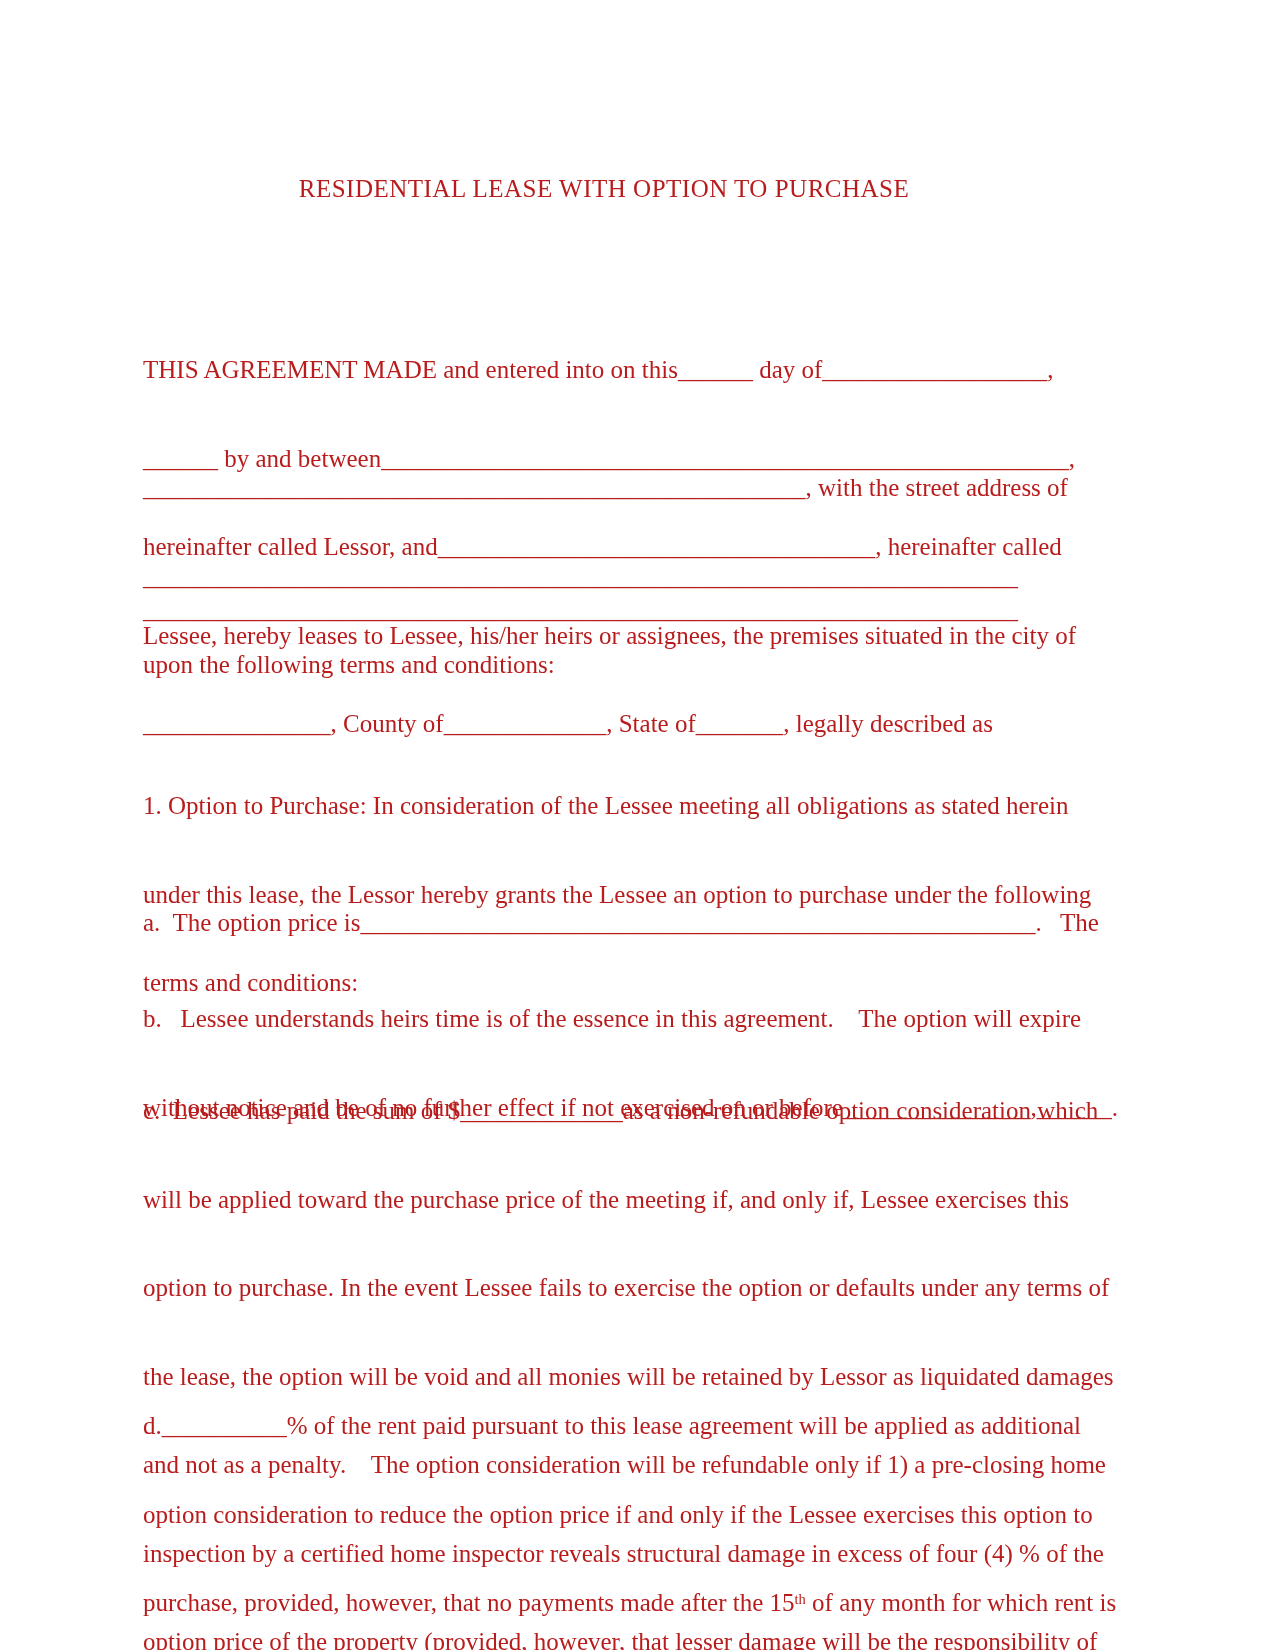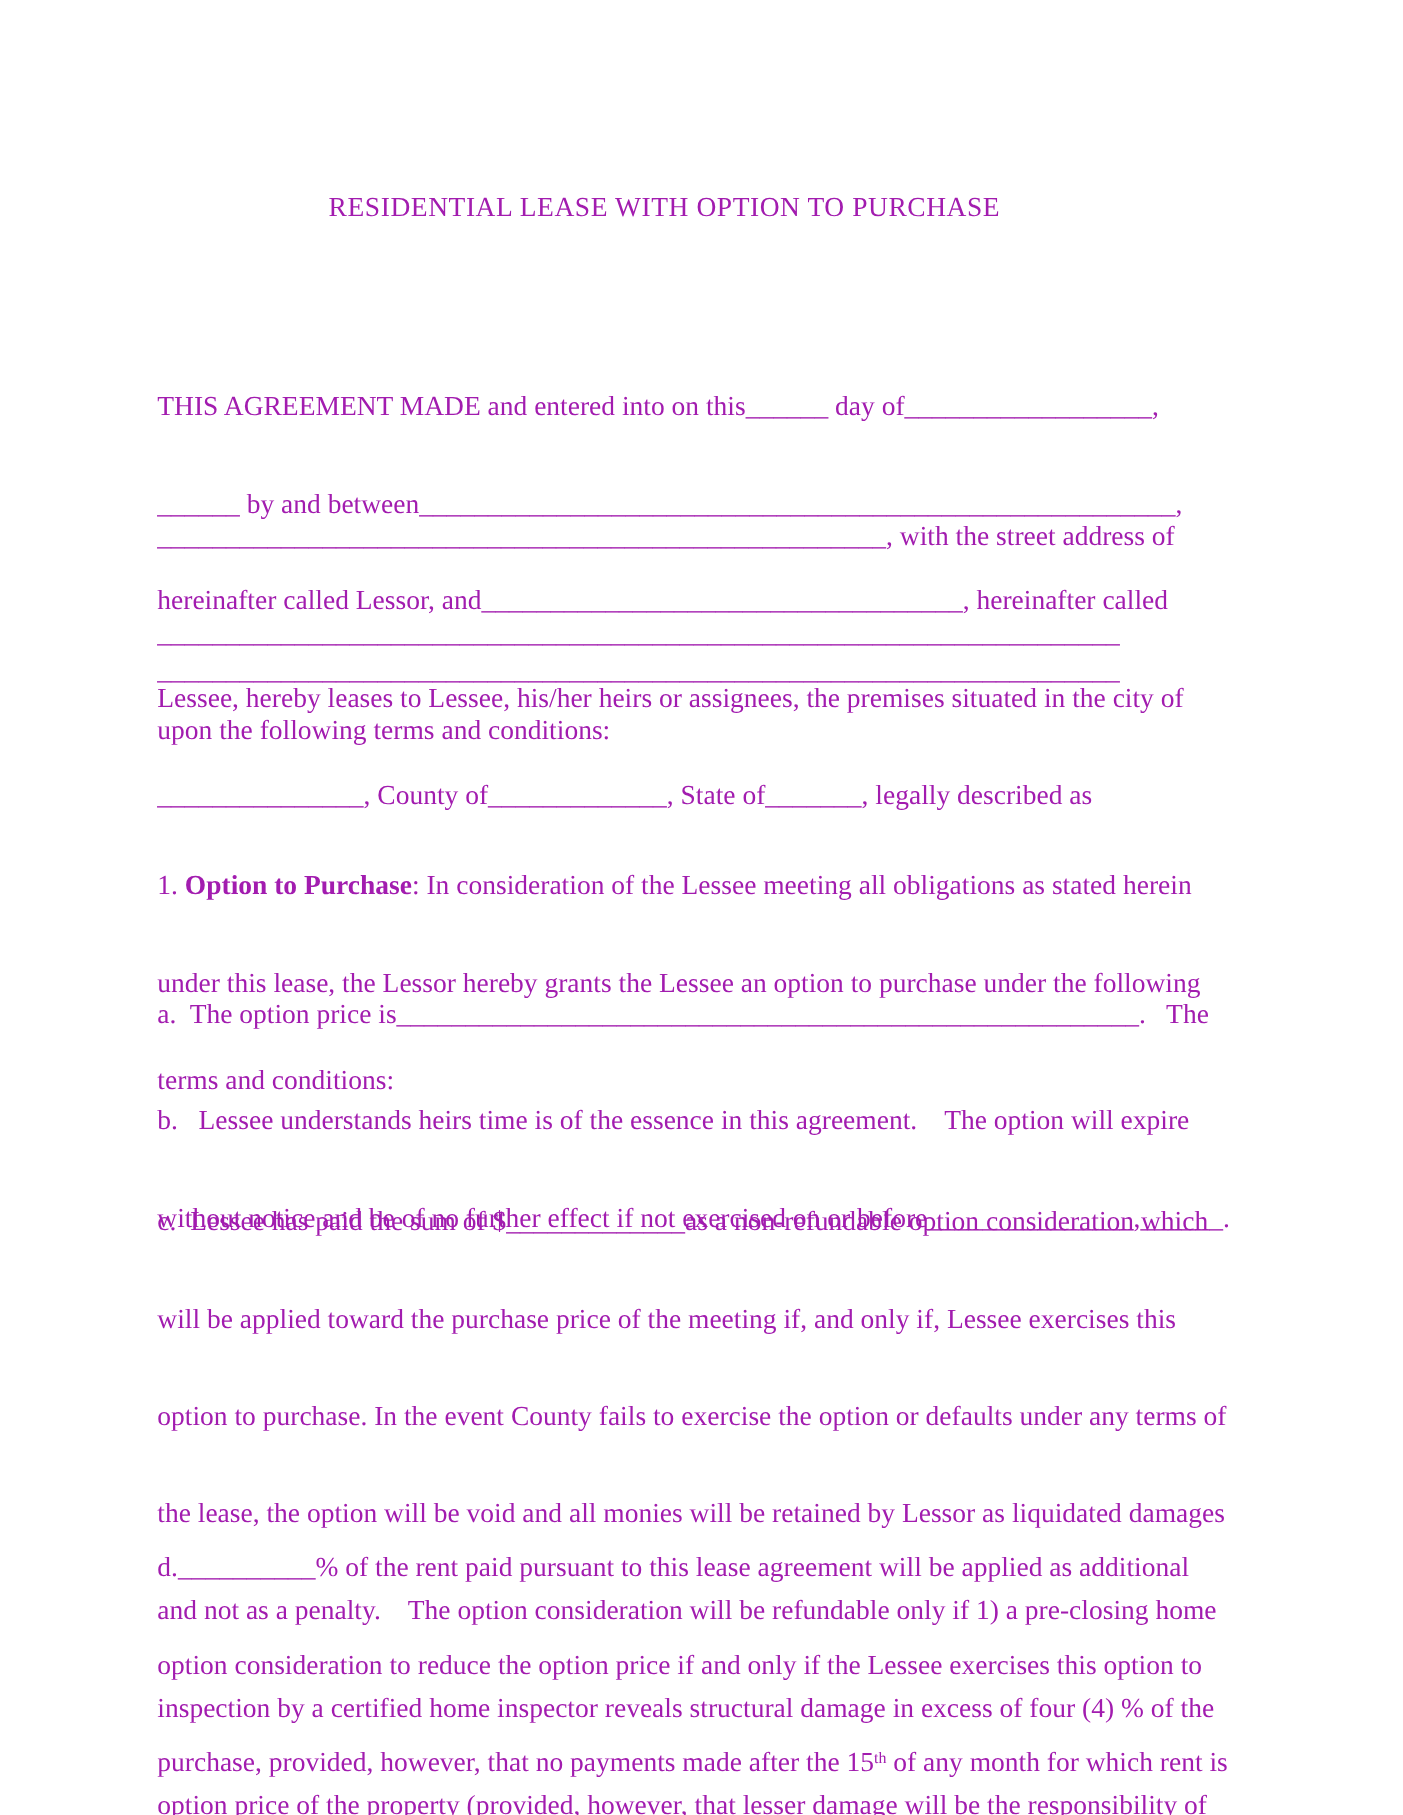--- a/index.html
+++ b/index.html
@@ -5,37 +5,37 @@
   html, body {
     margin: 0;
     padding: 0;
     background: #ffffff;
   }
   .page {
     position: relative;
     width: 1275px;
     height: 1650px;
     background: #ffffff;
-    color: #a21caf;
+    color: #b91c1c;
     font-family: "Liberation Serif", "DejaVu Serif", serif;
     font-size: 25px;
     overflow: hidden;
   }
   .block {
     position: absolute;
     left: 143px;
     line-height: 29.5px;
     white-space: pre;
   }
   .title {
     width: 922px;
     text-align: center;
     letter-spacing: 0.5px;
   }
-  .bold { font-weight: bold; }
+  .bold { font-weight: normal; }
   .sup {
     font-size: 0.58em;
     position: relative;
     top: -0.45em;
   }
 </style>
 </head>
 <body>
 
 <div class="page">
@@ -68,21 +68,21 @@
   </div>
 
   <div class="block" style="top:945px">
     <div>b.   Lessee understands heirs time is of the essence in this agreement.    The option will expire</div>
     <div>without notice and be of no further effect if not exercised on or before_______________,______.</div>
   </div>
 
   <div class="block" style="top:1037px">
     <div>c.  Lessee has paid the sum of $_____________as a non-refundable option consideration which</div>
     <div>will be applied toward the purchase price of the meeting if, and only if, Lessee exercises this</div>
-    <div>option to purchase. In the event County fails to exercise the option or defaults under any terms of</div>
+    <div>option to purchase. In the event Lessee fails to exercise the option or defaults under any terms of</div>
     <div>the lease, the option will be void and all monies will be retained by Lessor as liquidated damages</div>
     <div>and not as a penalty.    The option consideration will be refundable only if 1) a pre-closing home</div>
     <div>inspection by a certified home inspector reveals structural damage in excess of four (4) % of the</div>
     <div>option price of the property (provided, however, that lesser damage will be the responsibility of</div>
     
     
     
   </div>
 
   <div class="block" style="top:1352px">

